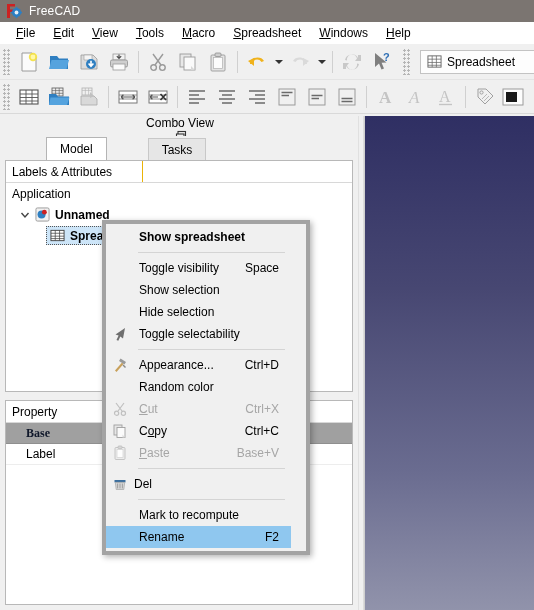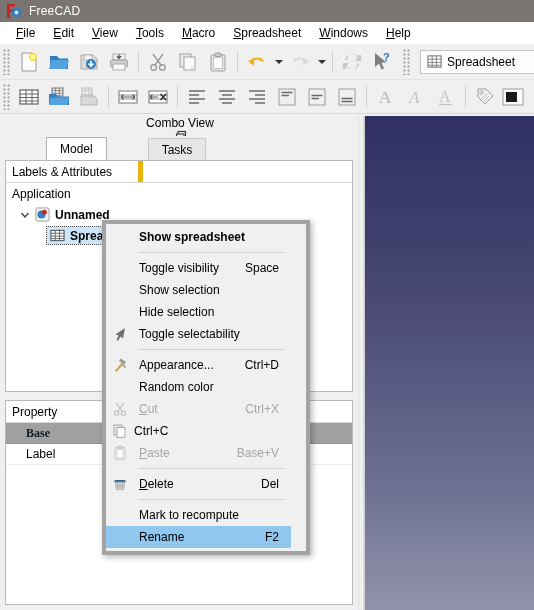--- a/index.html
+++ b/index.html
@@ -190,21 +190,21 @@
     height: 22px;
     display: flex;
     align-items: center;
     background: #ffffff;
     border-bottom: 1px solid #d8d8d8;
     font-size: 12px;
   }
   #tree-header .th-col1 {
     width: 137px;
     padding-left: 6px;
-    border-right: 5px solid #eab308;
+    border-right: 1px solid #eab308;
     height: 100%;
     display: flex; align-items: center;
   }
   #tree-header .th-col2 { flex: 1 1 auto; }
 
   .tree-row {
     height: 21px;
     display: flex;
     align-items: center;
     font-size: 12px;
@@ -763,20 +763,21 @@
   </div>
 
   <div class="ctx-item">
     <span class="ic">
       <svg width="16" height="16" viewBox="0 0 16 16">
         <rect x="2" y="2" width="8" height="10" fill="#e6e6e6" stroke="#9f9f9f" stroke-width=".9"></rect>
         <rect x="5" y="4.5" width="8" height="10" fill="#fbfbfb" stroke="#9f9f9f" stroke-width=".9"></rect>
         <path d="M10.5 11.5 L13 14.5 L10.5 14.5 Z" fill="#dcdcdc"></path>
       </svg>
     </span>
+    <span class="lab">C<span class="mn">o</span>py</span>
     <span class="sc">Ctrl+C</span>
   </div>
 
   <div class="ctx-item disabled">
     <span class="ic">
       <svg width="16" height="16" viewBox="0 0 16 16">
         <rect x="3" y="2.5" width="10" height="12" rx="1" fill="#ececec" stroke="#c0c0c0" stroke-width=".9"></rect>
         <rect x="5" y="4.5" width="6" height="8" fill="#fdfdfd" stroke="#d2d2d2" stroke-width=".7"></rect>
         <rect x="6" y="1" width="4" height="2.6" rx=".8" fill="#d8d8d8" stroke="#bbb" stroke-width=".8"></rect>
       </svg>
@@ -788,21 +789,20 @@
   <div class="ctx-sep"></div>
 
   <div class="ctx-item">
     <span class="ic">
       <svg width="16" height="16" viewBox="0 0 16 16">
         <rect x="2.5" y="4" width="11" height="2.4" fill="#3d6f9e"></rect>
         <path d="M3.3 6.4 H12.7 L11.8 13.5 H4.2 Z" fill="#d6d6d6" stroke="#a5a5a5" stroke-width=".7"></path>
         <path d="M5.6 7.6 V12.4 M8 7.6 V12.4 M10.4 7.6 V12.4" stroke="#9a9a9a" stroke-width=".9"></path>
       </svg>
     </span>
-    <span class="lab"><span class="mn">D</span><span>elete</span></span>
     <span class="sc">Del</span>
   </div>
 
   <div class="ctx-sep"></div>
 
   <div class="ctx-item">
     <span class="ic"></span>
     <span class="lab">Mark to recompute</span>
     <span class="sc"></span>
   </div>

